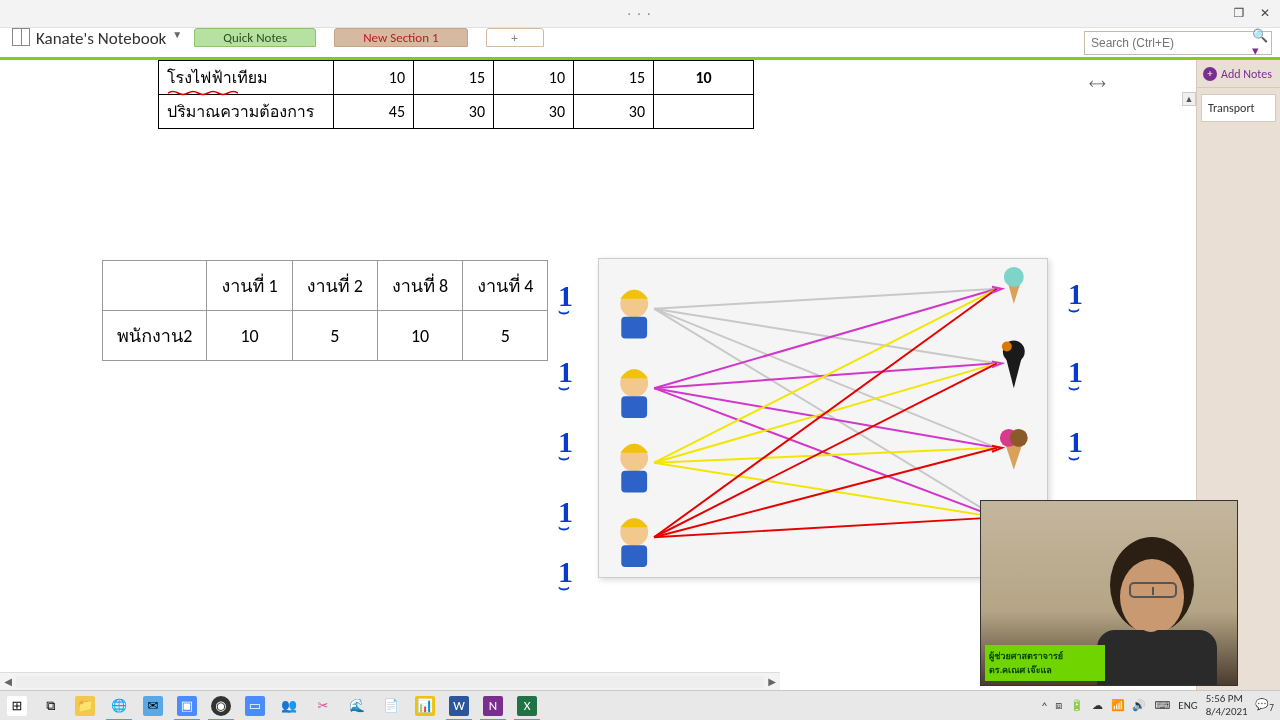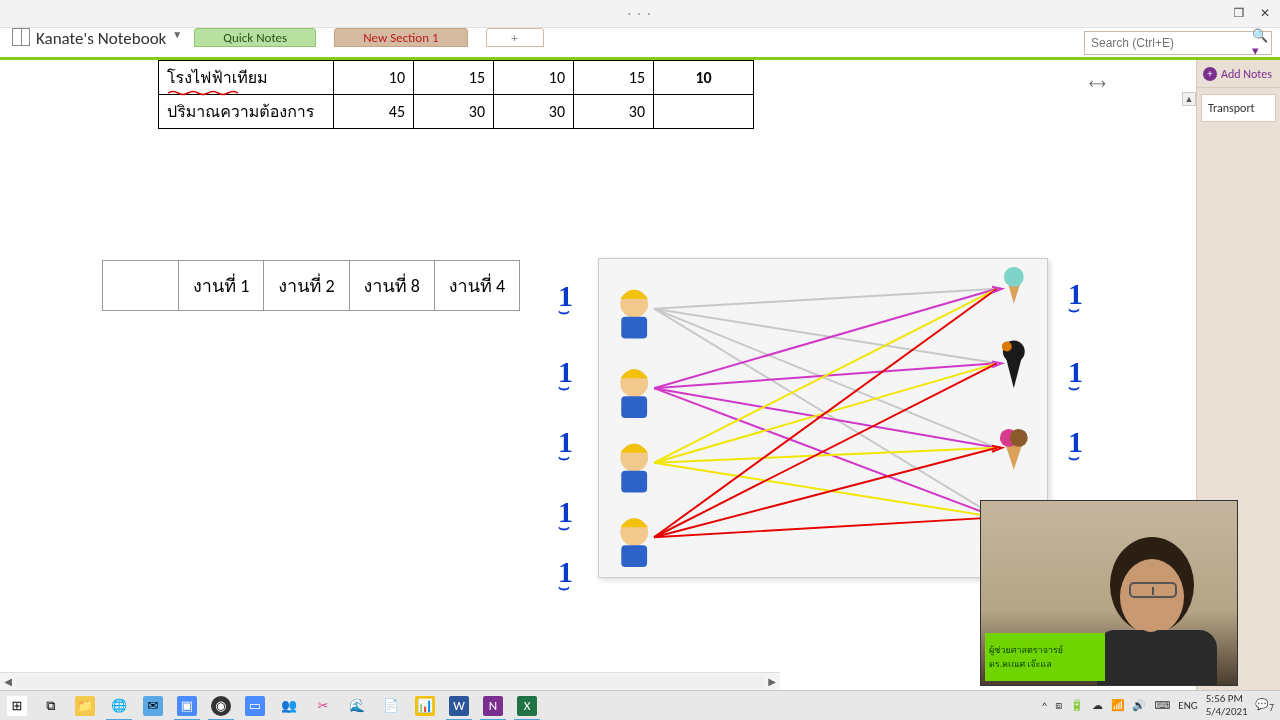--- a/index.html
+++ b/index.html
@@ -48,21 +48,21 @@
   .red-ink { position:absolute; left:160px; top:610px; font-family:"Segoe Script",cursive; color:#b4001e; font-size:30px; font-weight:bold; font-style:italic;}
   
   .hscroll { position:absolute; left:0; bottom:30px; right:500px; height:18px; background:#f3f3f3; border-top:1px solid #ddd; display:flex; align-items:center;}
   .hscroll .arrow{width:16px;text-align:center;color:#666;font-size:10px;}
   .hscroll .track{flex:1;height:12px;background:#eee;}
   .vscroll-arrow{position:absolute;right:84px;top:32px;width:14px;height:14px;background:#f0f0f0;border:1px solid #ccc;font-size:9px;text-align:center;line-height:12px;color:#555;}
   
   .webcam { position:absolute; right:42px; bottom:34px; width:258px; height:186px; background:#6b5a48; border:1px solid #333; overflow:hidden;}
   .webcam .wall{position:absolute;inset:0;background:linear-gradient(180deg,#c4b69e 0%,#b5a586 60%,#4a3c2e 100%);}
   .webcam .person{position:absolute;right:10px;bottom:0;width:170px;height:170px;}
-  .webcam .label{position:absolute;left:4px;bottom:4px;background:#6fd400;color:#0a4000;font-size:9px;padding:10px 4px;max-width:120px;}
+  .webcam .label{position:absolute;left:4px;bottom:4px;background:#6fd400;color:#0a4000;font-size:9px;padding:4px 4px;max-width:120px;font-weight:bold;}
   
   .taskbar { position:absolute; left:0; right:0; bottom:0; height:30px; background:#e8e8e8; border-top:1px solid #c8c8c8; display:flex; align-items:center; font-size:11px;}
   .taskbar .tb-item { width:34px; height:30px; display:flex; align-items:center; justify-content:center; position:relative;}
   .taskbar .tb-item.active::after{content:"";position:absolute;bottom:0;left:4px;right:4px;height:2px;background:#4aa3df;}
   .taskbar .tray { margin-left:auto; display:flex; align-items:center; gap:8px; padding-right:6px; color:#333;}
   .taskbar .clock{line-height:1.1;}
   .tb-icon{width:20px;height:20px;display:flex;align-items:center;justify-content:center;border-radius:2px;font-size:13px;}
 </style>
 </head>
 <body>
@@ -121,20 +121,27 @@
 
     <table class="assign-table">
       <tbody>
           <tr>
         <th></th>
         <th>งานที่ 1</th>
         <th>งานที่ 2</th>
         <th>งานที่ 8</th>
         <th>งานที่ 4</th>
       </tr>
+      <tr>
+            <td class="rowlabel">พนักงาน2</td>
+            <td>10</td>
+            <td>5</td>
+            <td>10</td>
+            <td>5</td>
+          </tr>
     </tbody>
       </table>
 
     <div class="mark" style="left:558px;top:224px"><span>1</span><span class="under">⌣</span></div>
     <div class="mark" style="left:558px;top:300px"><span>1</span><span class="under">⌣</span></div>
     <div class="mark" style="left:558px;top:370px"><span>1</span><span class="under">⌣</span></div>
     <div class="mark" style="left:558px;top:440px"><span>1</span><span class="under">⌣</span></div>
     <div class="mark" style="left:558px;top:500px"><span>1</span><span class="under">⌣</span></div>
 
     <div class="mark" style="left:1068px;top:222px"><span>1</span><span class="under">⌣</span></div>
@@ -301,17 +308,17 @@
     <span>^</span>
     <span>⧈</span>
     <span>🔋</span>
     <span>☁</span>
     <span>📶</span>
     <span>🔊</span>
     <span>⌨</span>
     <span>ENG</span>
     <div class="clock">
       <div>5:56 PM</div>
-      <div>5/4/2021</div>
+      <div>8/4/2021</div>
     </div>
     <span>💬<sub>7</sub></span>
   </div>
 </div>
 
 </body></html>

